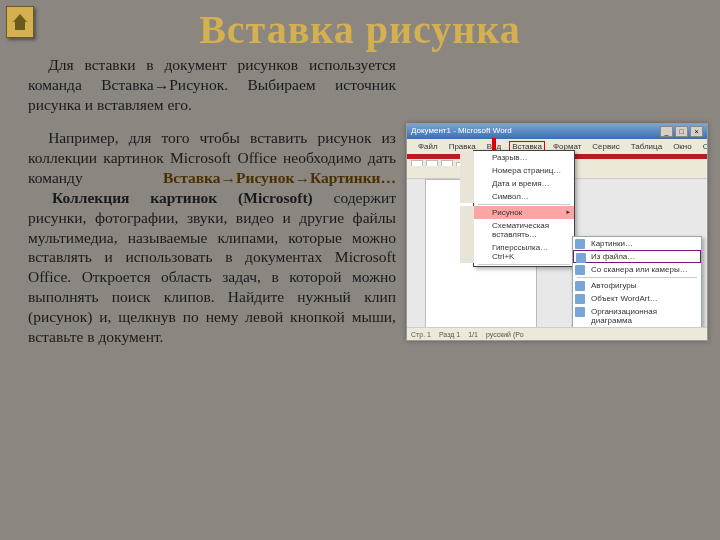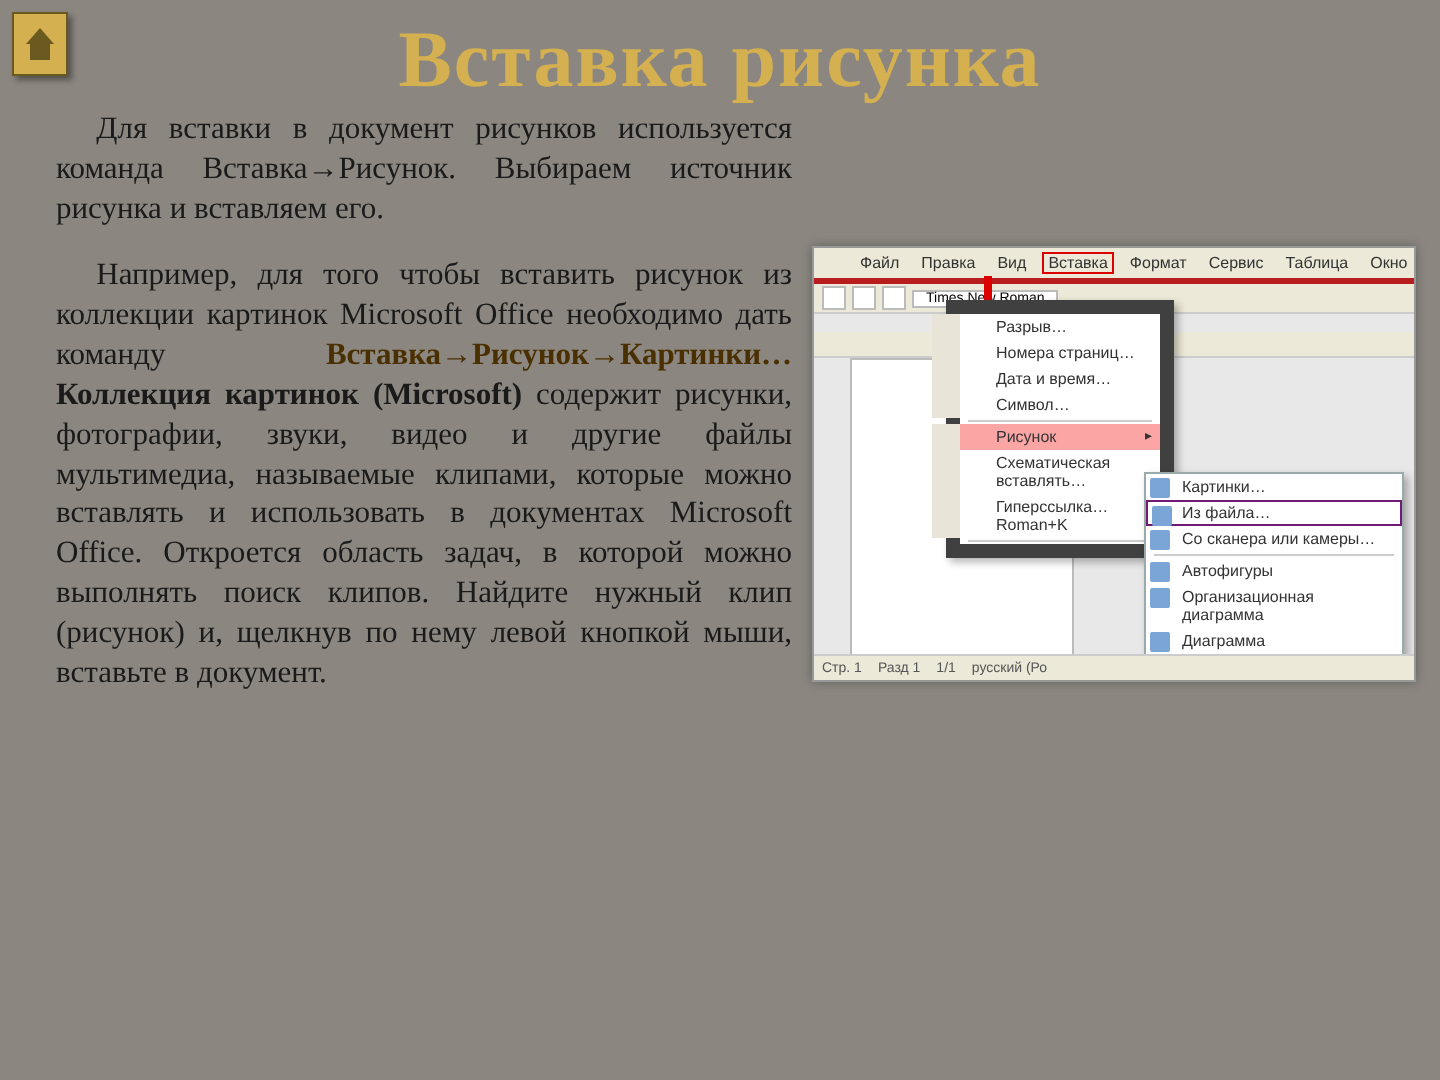--- a/index.html
+++ b/index.html
@@ -61,21 +61,21 @@
     font-size: 15.5px;
     line-height: 1.28;
     text-align: justify;
     text-justify: inter-word;
   }
   .text-col p {
     margin: 0 0 14px 0;
     text-indent: 1.3em;
   }
   .emph { color: #4a3000; font-weight: bold; }
-  .emph2 { font-weight: bold; }
+  .emph2 { font-weight: bold; margin-left: 24px; }
   .shot-col {
     width: 300px;
     padding-top: 68px;
   }
   .shot {
     width: 300px;
     height: 216px;
     background: #e8e8e8;
     border: 1px solid #999;
     box-shadow: 0 0 5px rgba(0,0,0,0.3);
@@ -94,24 +94,24 @@
   }
   .win-ctrls { display:flex; gap:2px; }
   .win-ctrls span {
     width:11px; height:9px; background:#d4d0c8; border:1px solid #888;
     display:inline-block; font-size:7px; line-height:9px; text-align:center; color:#000;
   }
   .menubar {
     background: #ece9d8;
     display: flex;
     gap: 5px;
-    padding: 2px 20px;
+    padding: 2px 8px;
     font-size: 8px;
     color: #333;
-    border-bottom: 3px solid #b91c1c;
+    border-bottom: 5px solid #b91c1c;
     position: relative;
   }
   .menubar span { padding: 1px 3px; }
   .menubar .hl {
     border: 1px solid #d00;
     padding: 0 2px;
   }
   .toolbar {
     background: #ece9d8;
     height: 14px;
@@ -135,21 +135,21 @@
     position: absolute;
     top: 42px; left: 0; right: 0; height: 12px;
     background: #ece9d8;
     border-bottom: 1px solid #ccc;
   }
   .dropdown {
     position: absolute;
     top: 26px; left: 66px;
     width: 100px;
     background: #fff;
-    border: 7px solid #404040;
+    border: 1px solid #404040;
     box-shadow: 2px 2px 4px rgba(0,0,0,0.3);
     font-size: 8px;
   }
   .dropdown .dd-item {
     padding: 2px 6px 2px 18px;
     position: relative;
     color: #333;
     border-left: 14px solid #e8e5d8;
     margin-left: -14px;
     padding-left: 18px;
@@ -240,20 +240,28 @@
 <div class="content">
   <div class="text-col">
     <p>Для вставки в документ рисунков используется команда Вставка→Рисунок. Выбираем источник рисунка и вставляем его.</p>
     <p>
       <span>Например, для того чтобы вставить рисунок из коллекции картинок Microsoft Office необходимо дать команду </span><span class="emph">Вставка→Рисунок→Картинки…</span><span> </span><span class="emph2">Коллекция картинок (Microsoft)</span><span> содержит рисунки, фотографии, звуки, видео и другие файлы мультимедиа, называемые клипами, которые можно вставлять и использовать в документах Microsoft Office. Откроется область задач, в которой можно выполнять поиск клипов. Найдите нужный клип (рисунок) и, щелкнув по нему левой кнопкой мыши, вставьте в документ.</span>
     </p>
   </div>
 
   <div class="shot-col">
     <div class="shot">
+      <div class="win-title">
+        <span>Документ1 - Microsoft Word</span>
+        <span class="win-ctrls">
+          <span>_</span>
+          <span>□</span>
+          <span>×</span>
+        </span>
+      </div>
       <div class="menubar">
         <span>Файл</span>
         <span>Правка</span>
         <span>Вид</span>
         <span class="hl">Вставка</span>
         <span>Формат</span>
         <span>Сервис</span>
         <span>Таблица</span>
         <span>Окно</span>
         <span>Справка</span>
@@ -271,30 +279,31 @@
       <div class="red-arrow2"></div>
 
       <div class="dropdown">
         <div class="dd-item">Разрыв…</div>
         <div class="dd-item">Номера страниц…</div>
         <div class="dd-item">Дата и время…</div>
         <div class="dd-item">Символ…</div>
         <div class="dd-sep"></div>
         <div class="dd-item on dd-arrow">Рисунок</div>
         <div class="dd-item">Схематическая вставлять…</div>
-        <div class="dd-item">Гиперссылка…   Roman+K</div>
+        <div class="dd-item">Гиперссылка…   Ctrl+K</div>
         <div class="dd-sep"></div>
       </div>
 
       <div class="submenu">
         <div class="sm-item"><span class="sm-ic"></span><span>Картинки…</span></div>
         <div class="sm-item hl"><span class="sm-ic"></span><span>Из файла…</span></div>
         <div class="sm-item"><span class="sm-ic"></span><span>Со сканера или камеры…</span></div>
         <div class="sm-sep"></div>
         <div class="sm-item"><span class="sm-ic"></span><span>Автофигуры</span></div>
+        <div class="sm-item"><span class="sm-ic"></span><span>Объект WordArt…</span></div>
         <div class="sm-item"><span class="sm-ic"></span><span>Организационная диаграмма</span></div>
         <div class="sm-item"><span class="sm-ic"></span><span>Диаграмма</span></div>
       </div>
 
       <div class="statusbar">
         <span>Стр. 1</span>
         <span>Разд 1</span>
         <span>1/1</span>
         <span>русский (Ро</span>
       </div>

